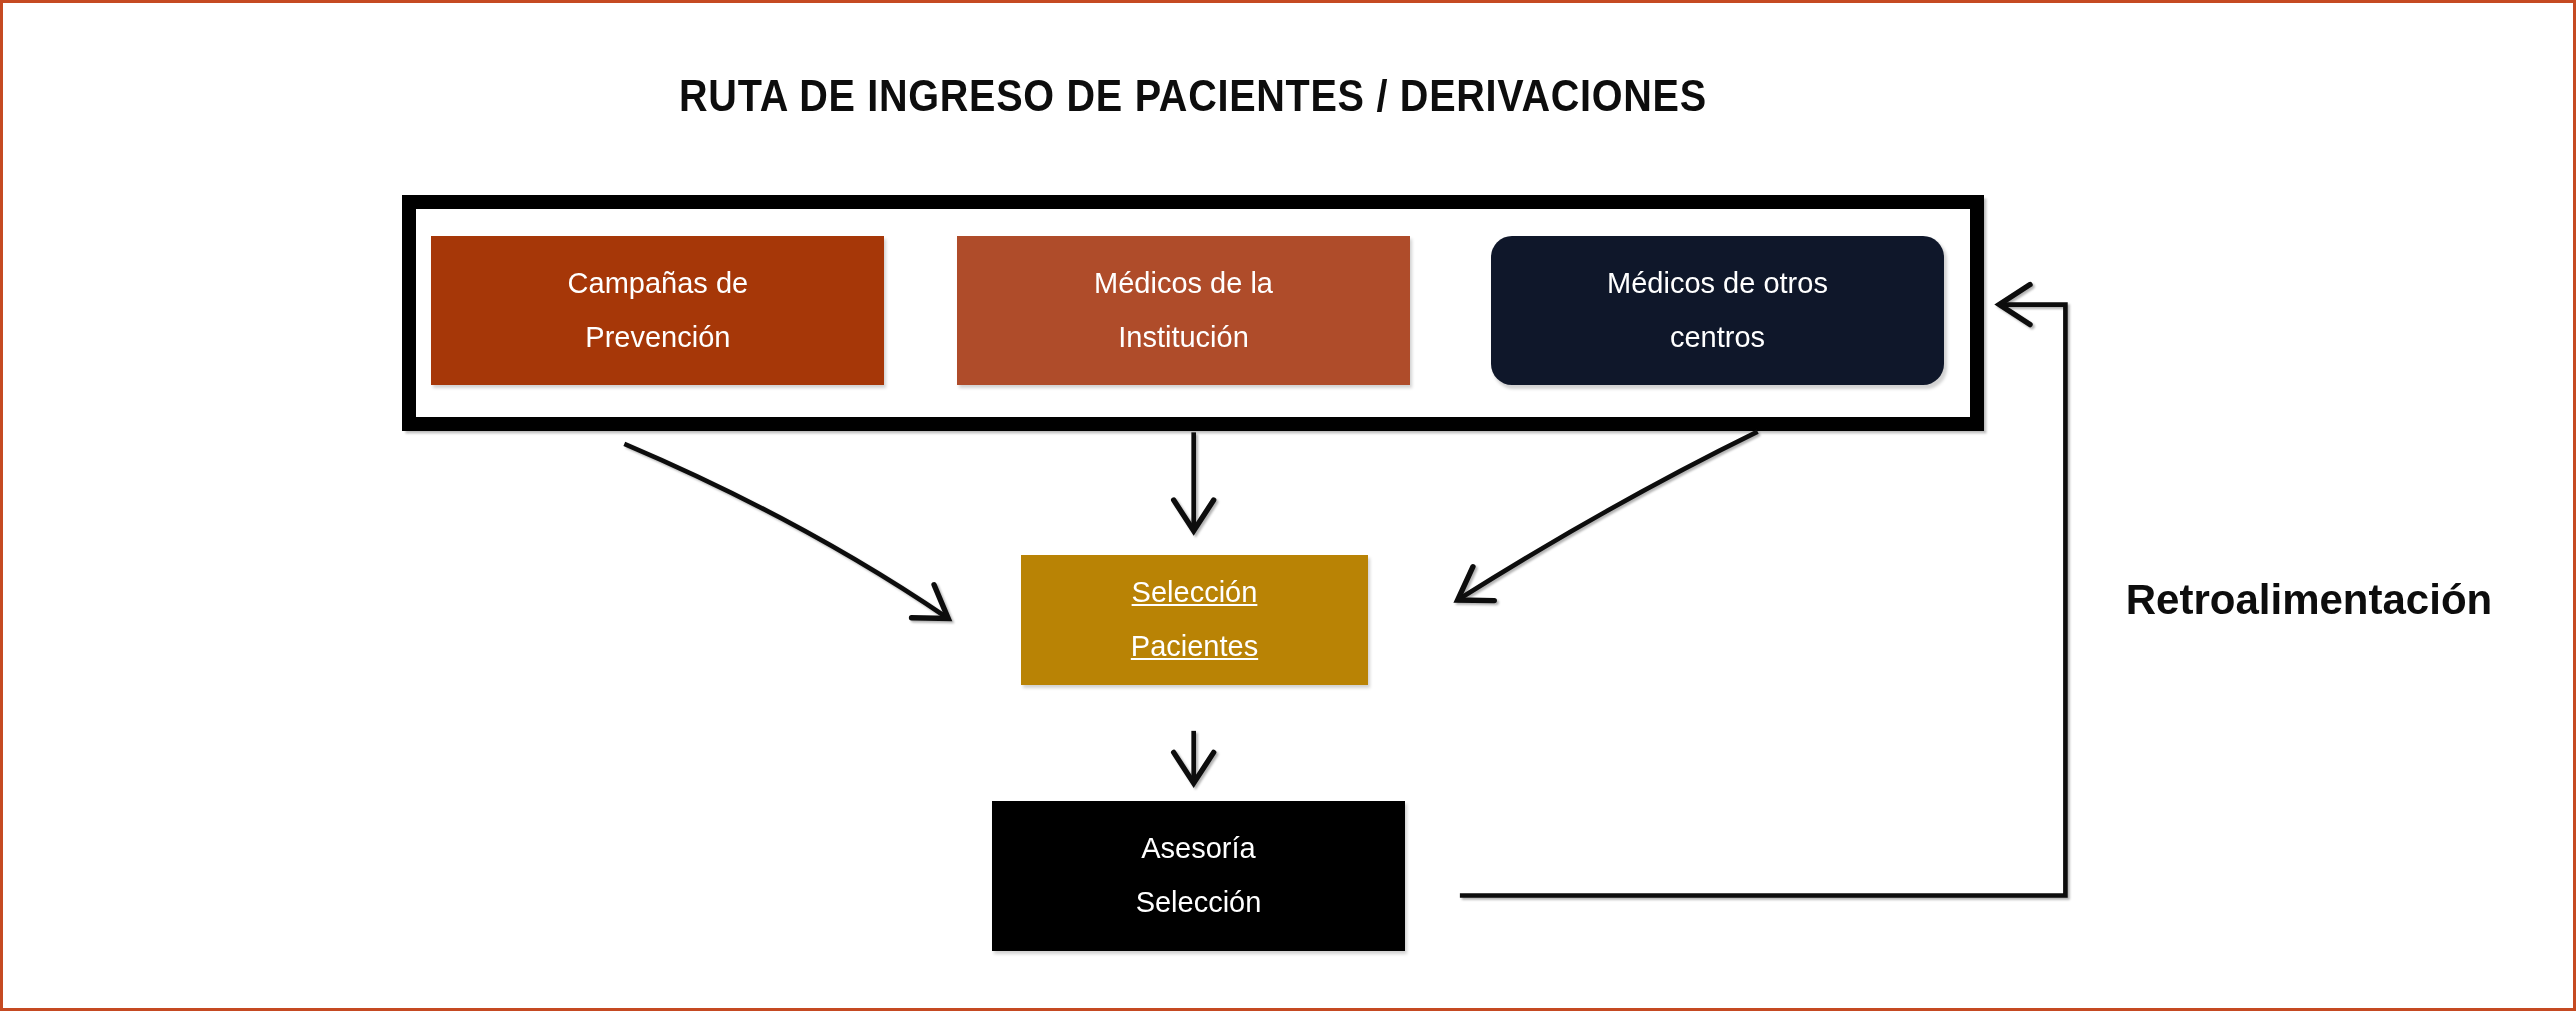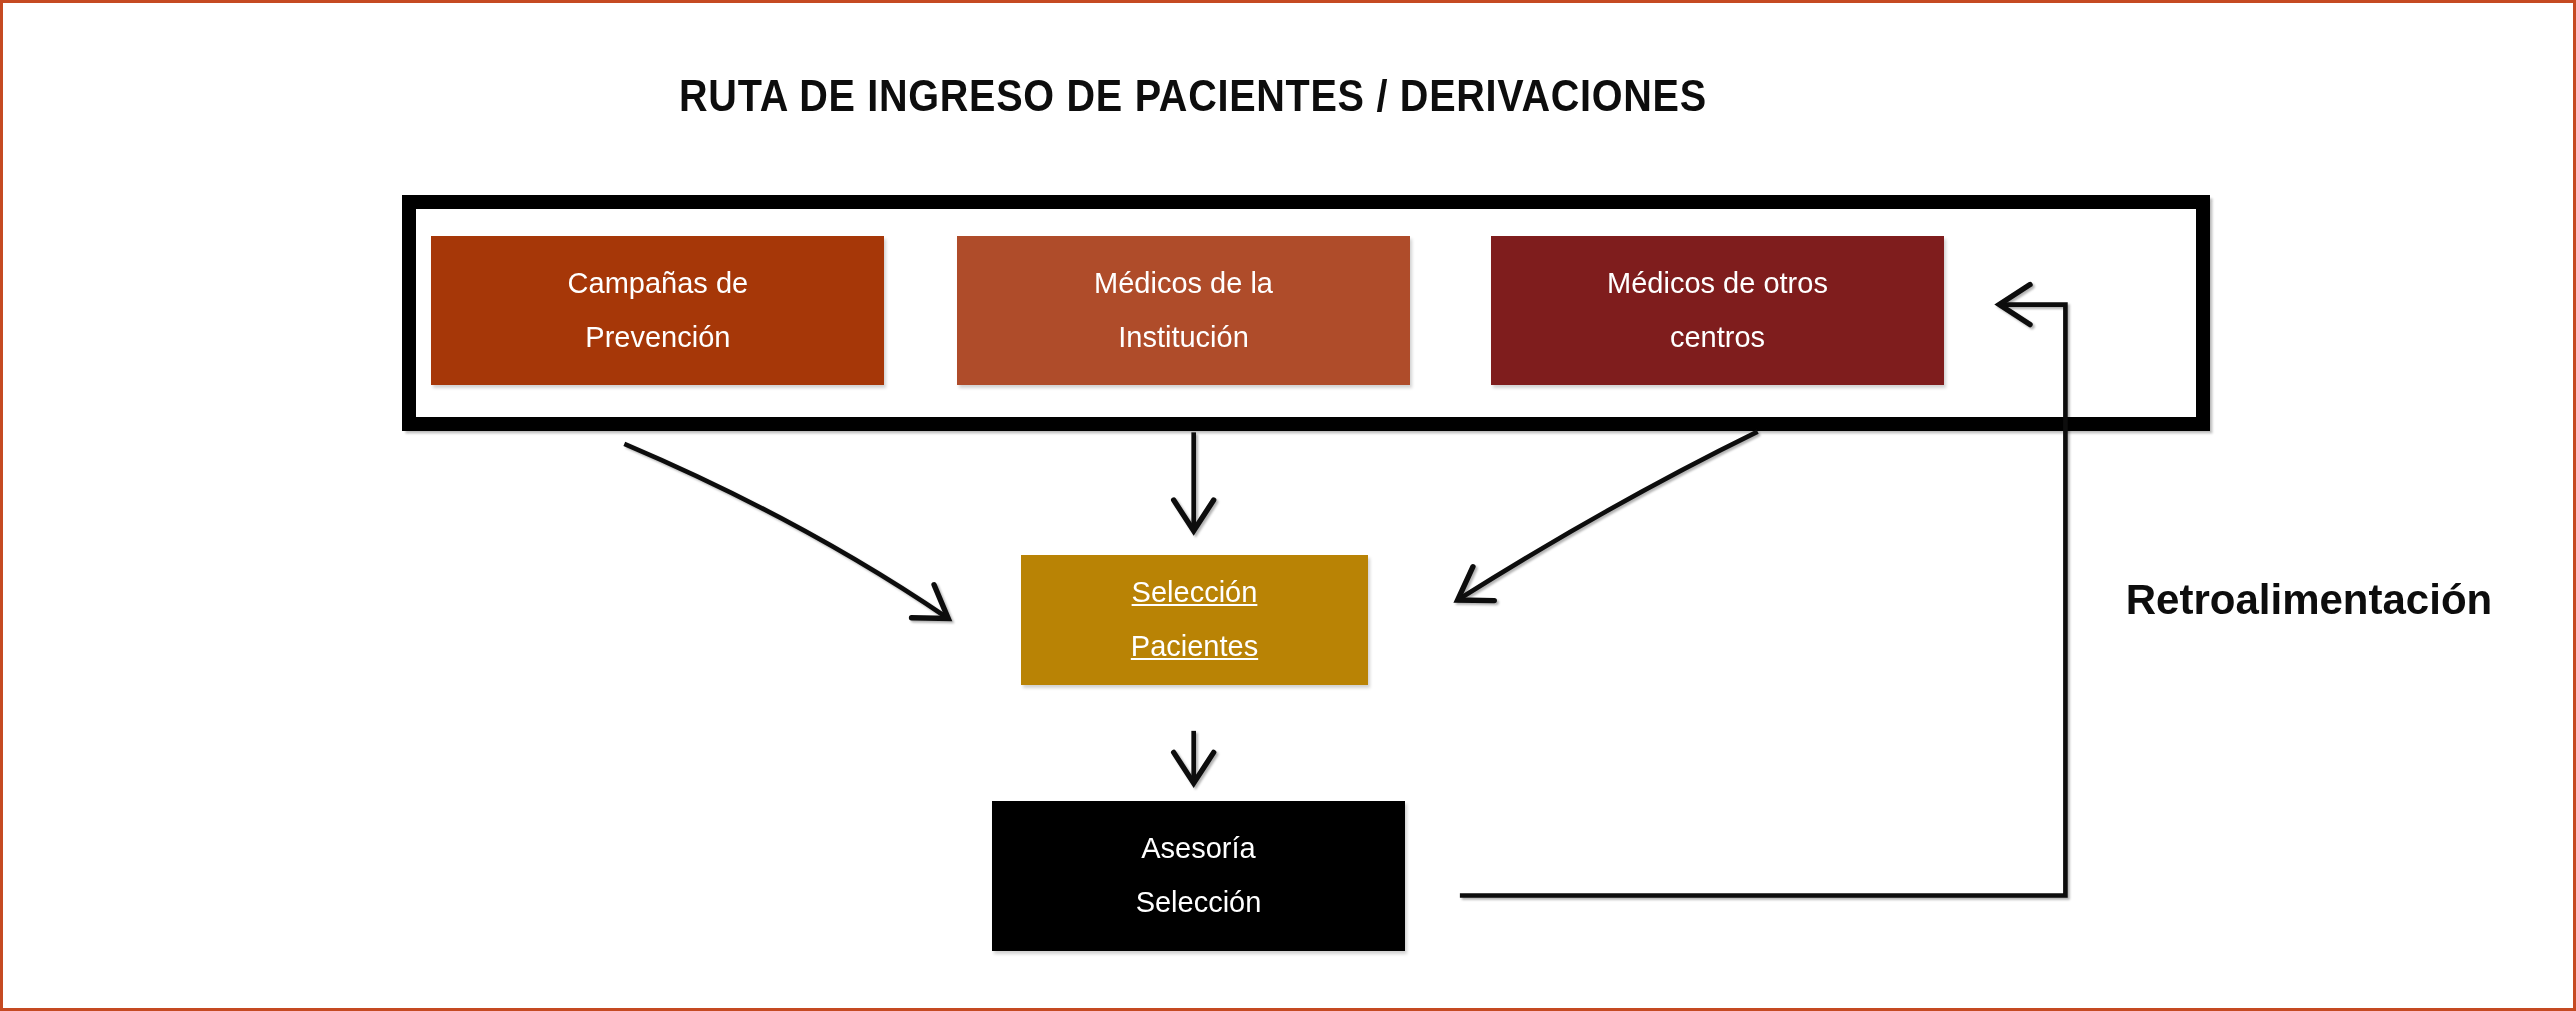--- a/index.html
+++ b/index.html
@@ -16,21 +16,21 @@
     position:absolute;left:399px;top:66px;width:1582px;
     text-align:center;
   }
   .title{
     display:inline-block;
     font-weight:700;font-size:45px;line-height:54px;
     letter-spacing:0.8px;color:#0d0d0d;white-space:nowrap;
     transform:scaleX(0.88);transform-origin:center;
   }
   .frame{
-    position:absolute;left:399px;top:192px;width:1808px;height:236px;
+    position:absolute;left:399px;top:192px;width:1582px;height:236px;
     box-sizing:border-box;border:14px solid #000000;background:#ffffff;
     box-shadow:3.1px 3.1px 2.3px rgba(0,0,0,0.25);
   }
   .box{
     position:absolute;display:flex;align-items:center;justify-content:center;
     text-align:center;color:#ffffff;
     font-size:29px;line-height:1.85;font-weight:400;
     white-space:pre-line;
     box-shadow:2.3px 3.1px 3.1px rgba(0,0,0,0.18);
   }
@@ -57,21 +57,21 @@
 
   <div class="title-wrap">
     <span class="title">RUTA DE INGRESO DE PACIENTES / DERIVACIONES</span>
   </div>
 
   <div class="frame">
     <div class="box source-box" id="src0" style="background-color: rgb(166, 55, 8);">Campañas de
 Prevención</div>
     <div class="box source-box" id="src1" style="background-color: rgb(175, 76, 42);">Médicos de la
 Institución</div>
-    <div class="box source-box" id="src2" style="background-color: #7f1d1d;">Médicos de otros
+    <div class="box source-box" id="src2" style="background-color: #0f172a; border-radius: 21px;">Médicos de otros
 centros</div>
   </div>
 
   <div class="box selection-box" style="background-color: rgb(185, 131, 5);">Selección
 Pacientes</div>
 
   <div class="box counseling-box" style="background-color: rgb(0, 0, 0);">Asesoría
 Selección</div>
 
   <div class="feedback-label">Retroalimentación</div>

